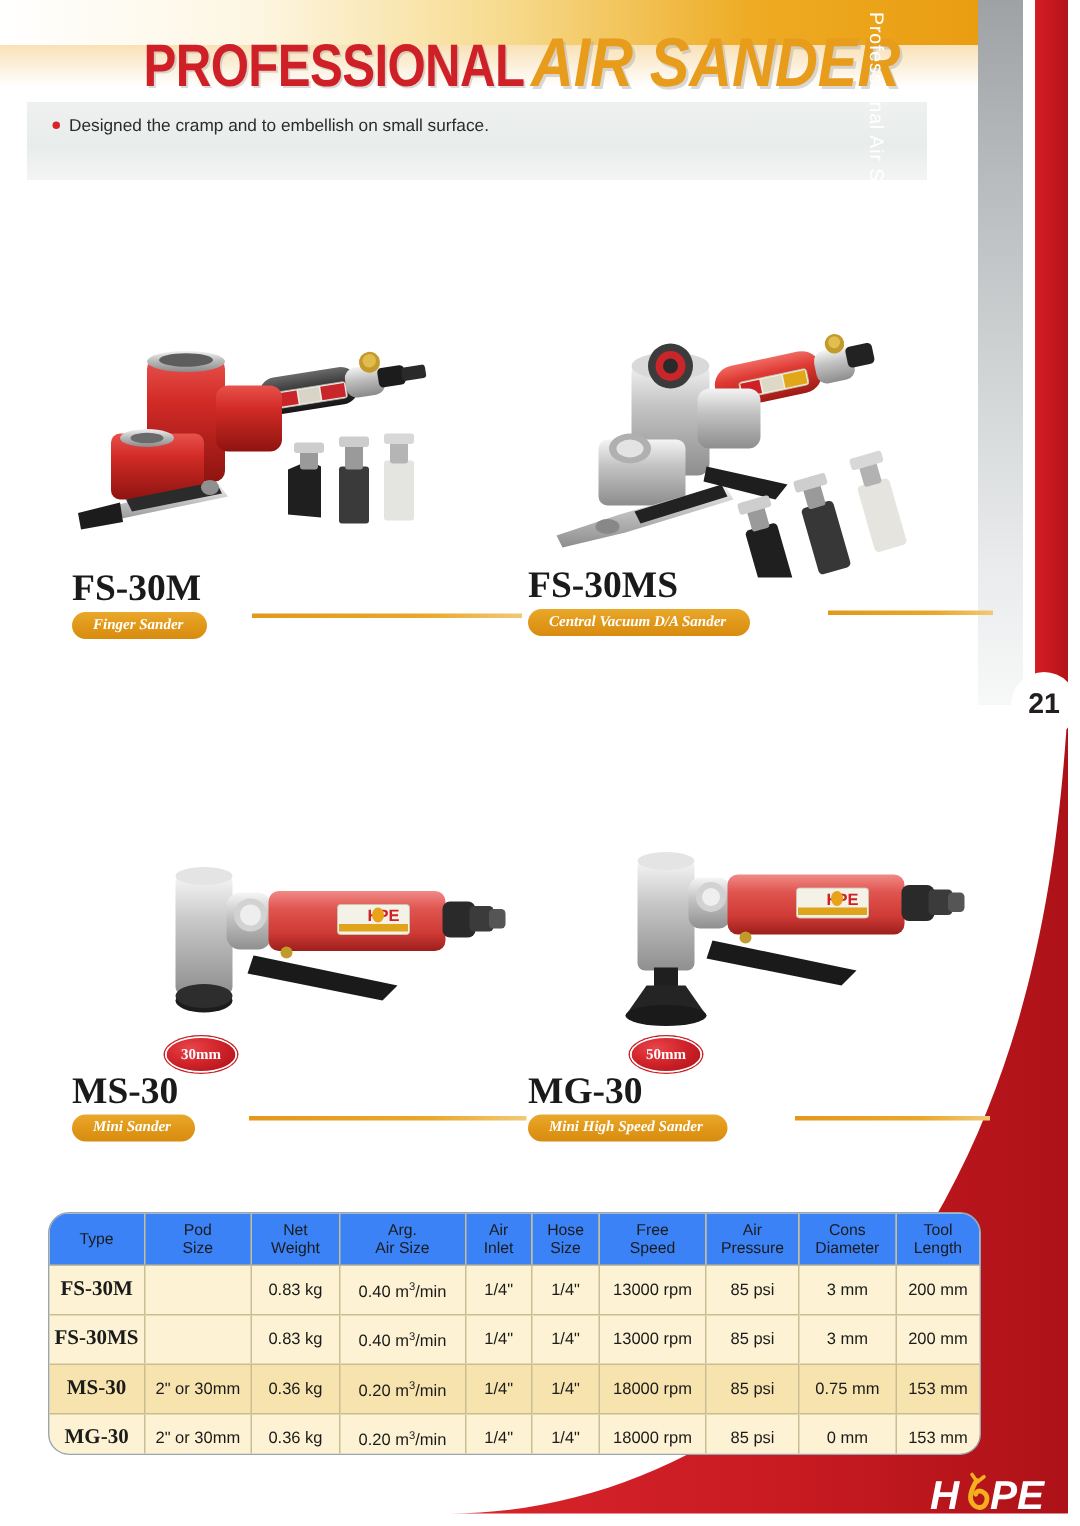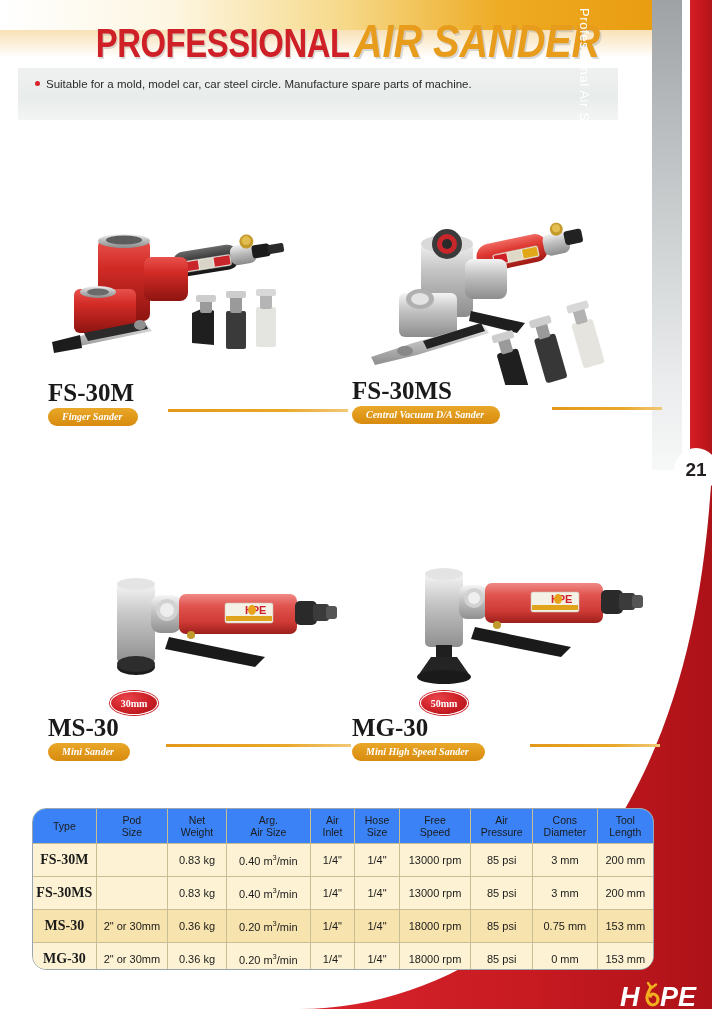--- a/index.html
+++ b/index.html
@@ -180,21 +180,21 @@
   <div class="topband-fade"></div>
 
   <div class="headline">
     <span class="hl-pro">PROFESSIONAL</span><span class="hl-air">AIR SANDER</span>
   </div>
 
   <div class="featurebox">
     <ul class="feature-list">
       <li>
         <span class="dot"></span>
-        <span>Suitable for a mold, model car, car steel circle. Manufacture spare parts of machine.</span>
+        <span>Designed the cramp and to embellish on small surface.</span>
       </li>
     </ul>
   </div>
 
   <div class="side-gray"></div>
   <div class="side-text">
     <span>Professional Air Sander</span>
   </div>
   <div class="side-red"></div>
 

